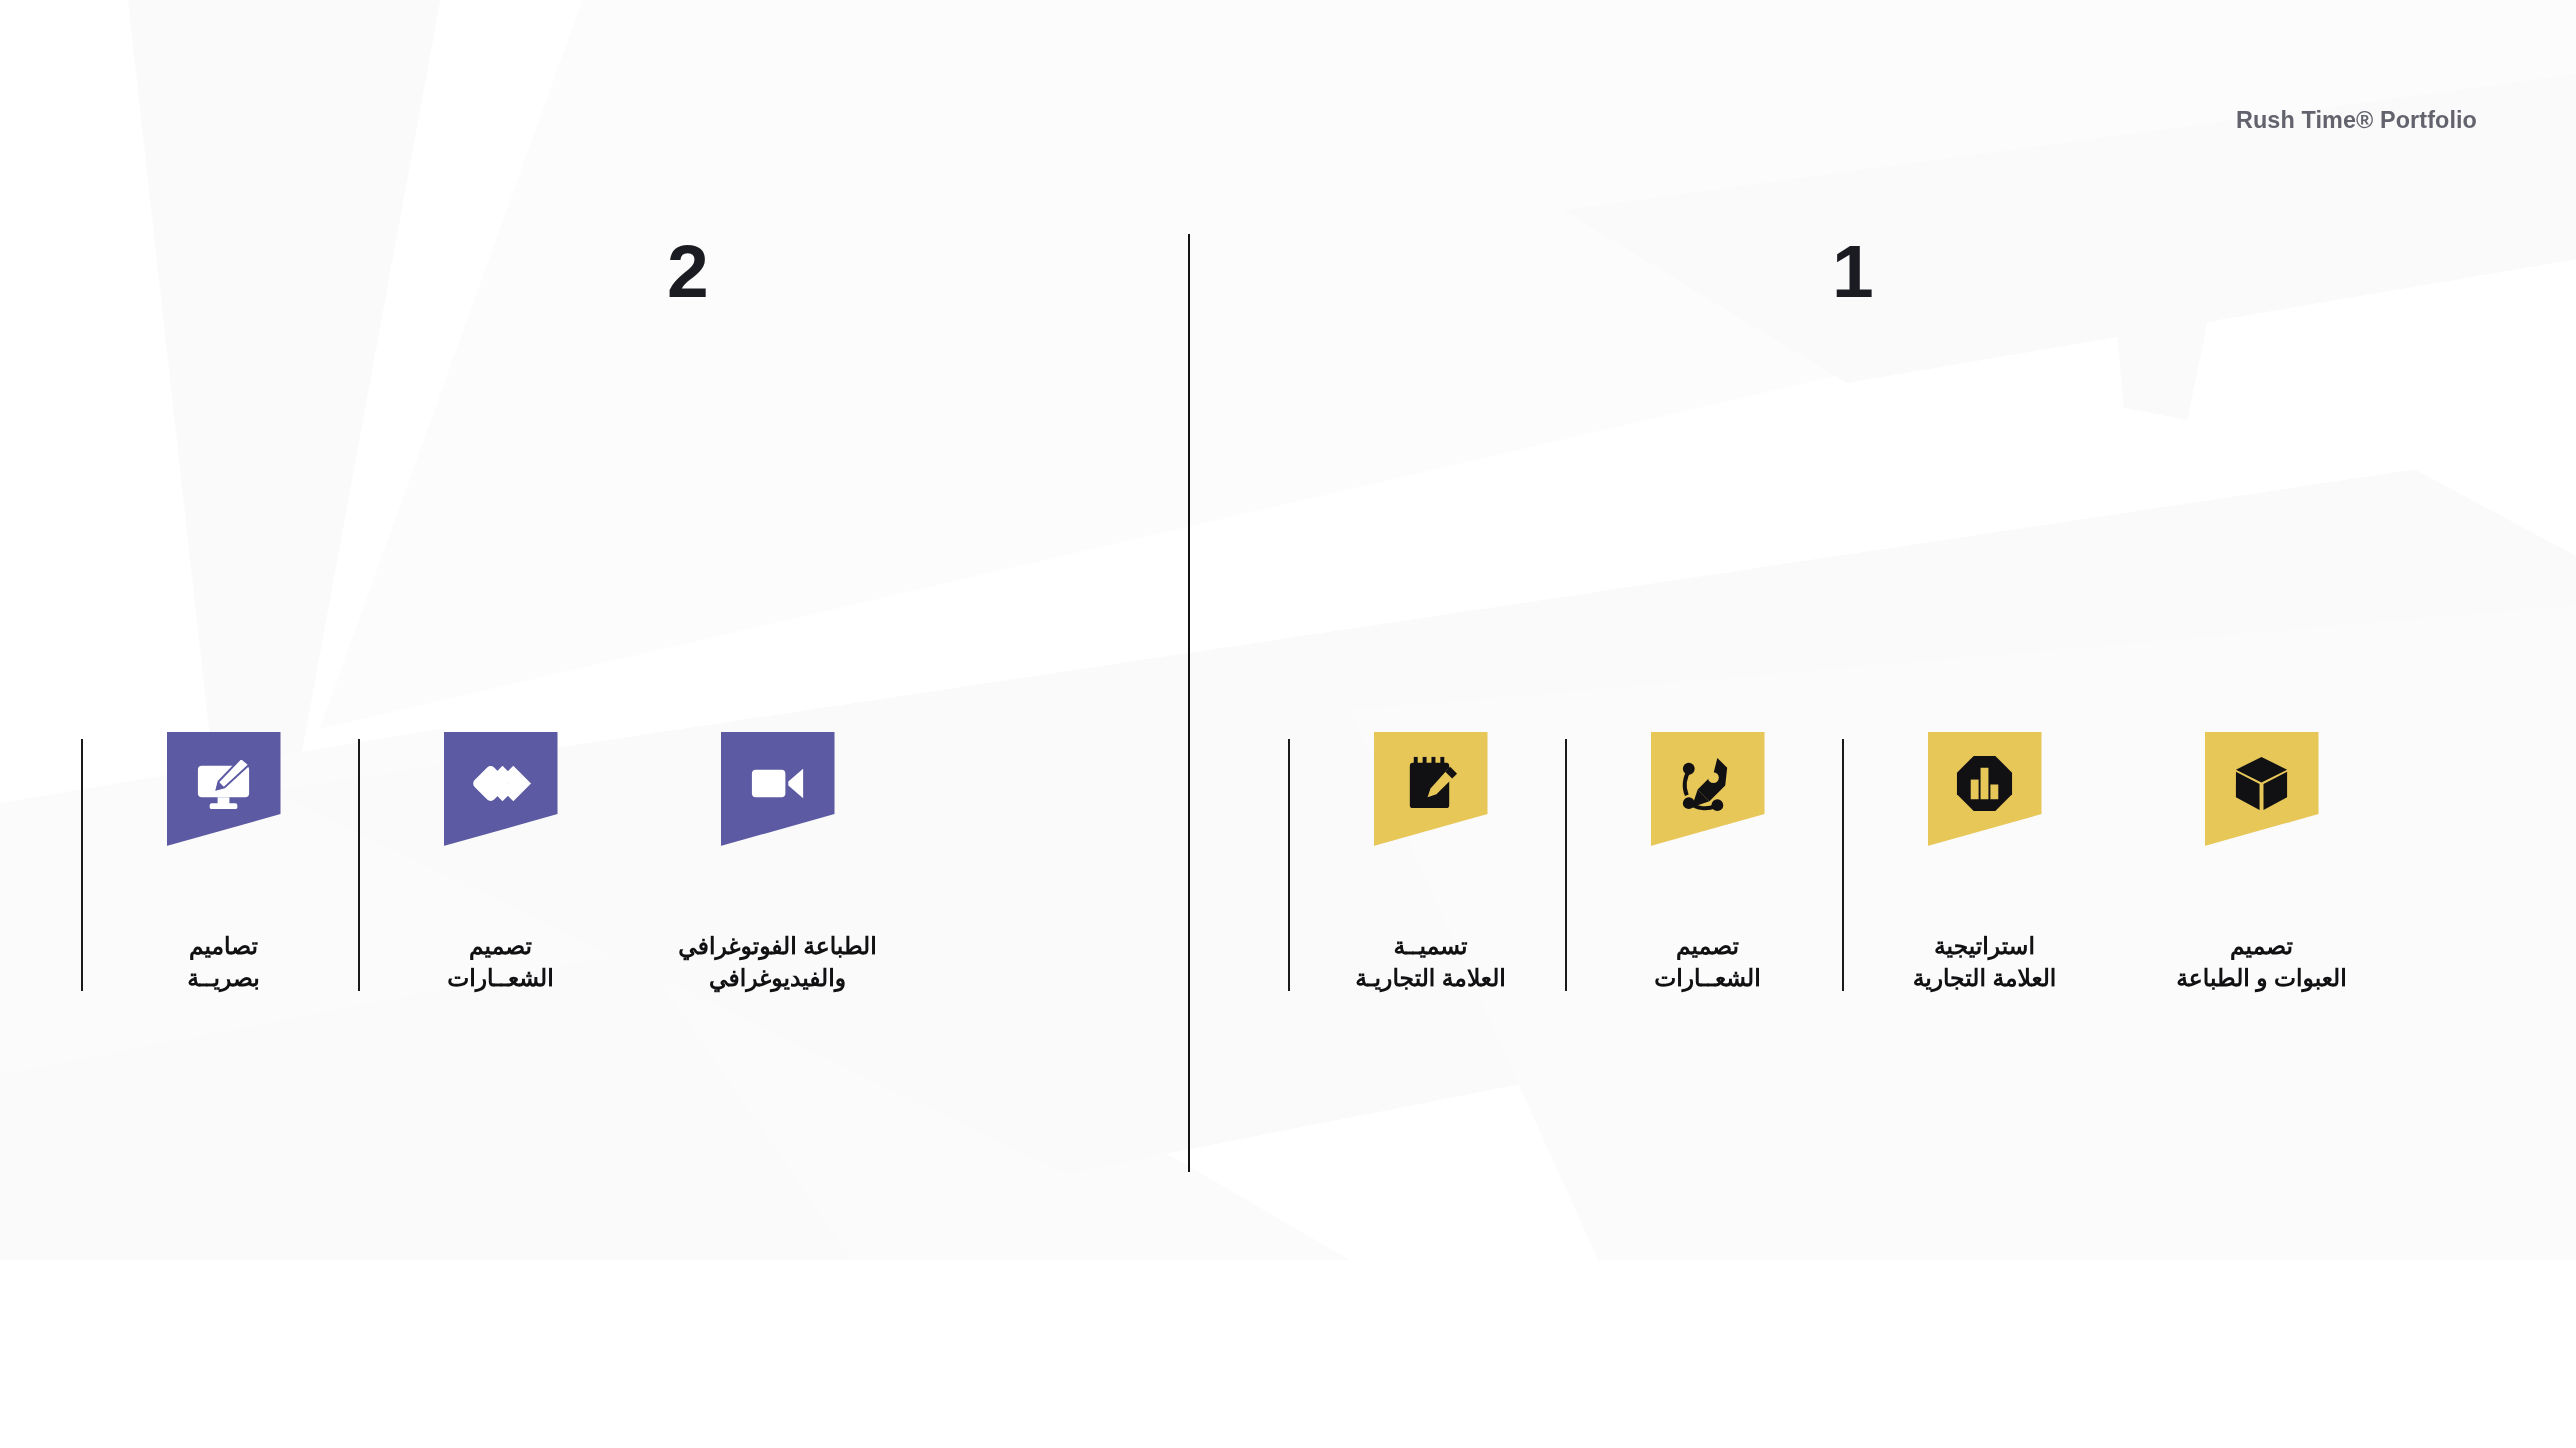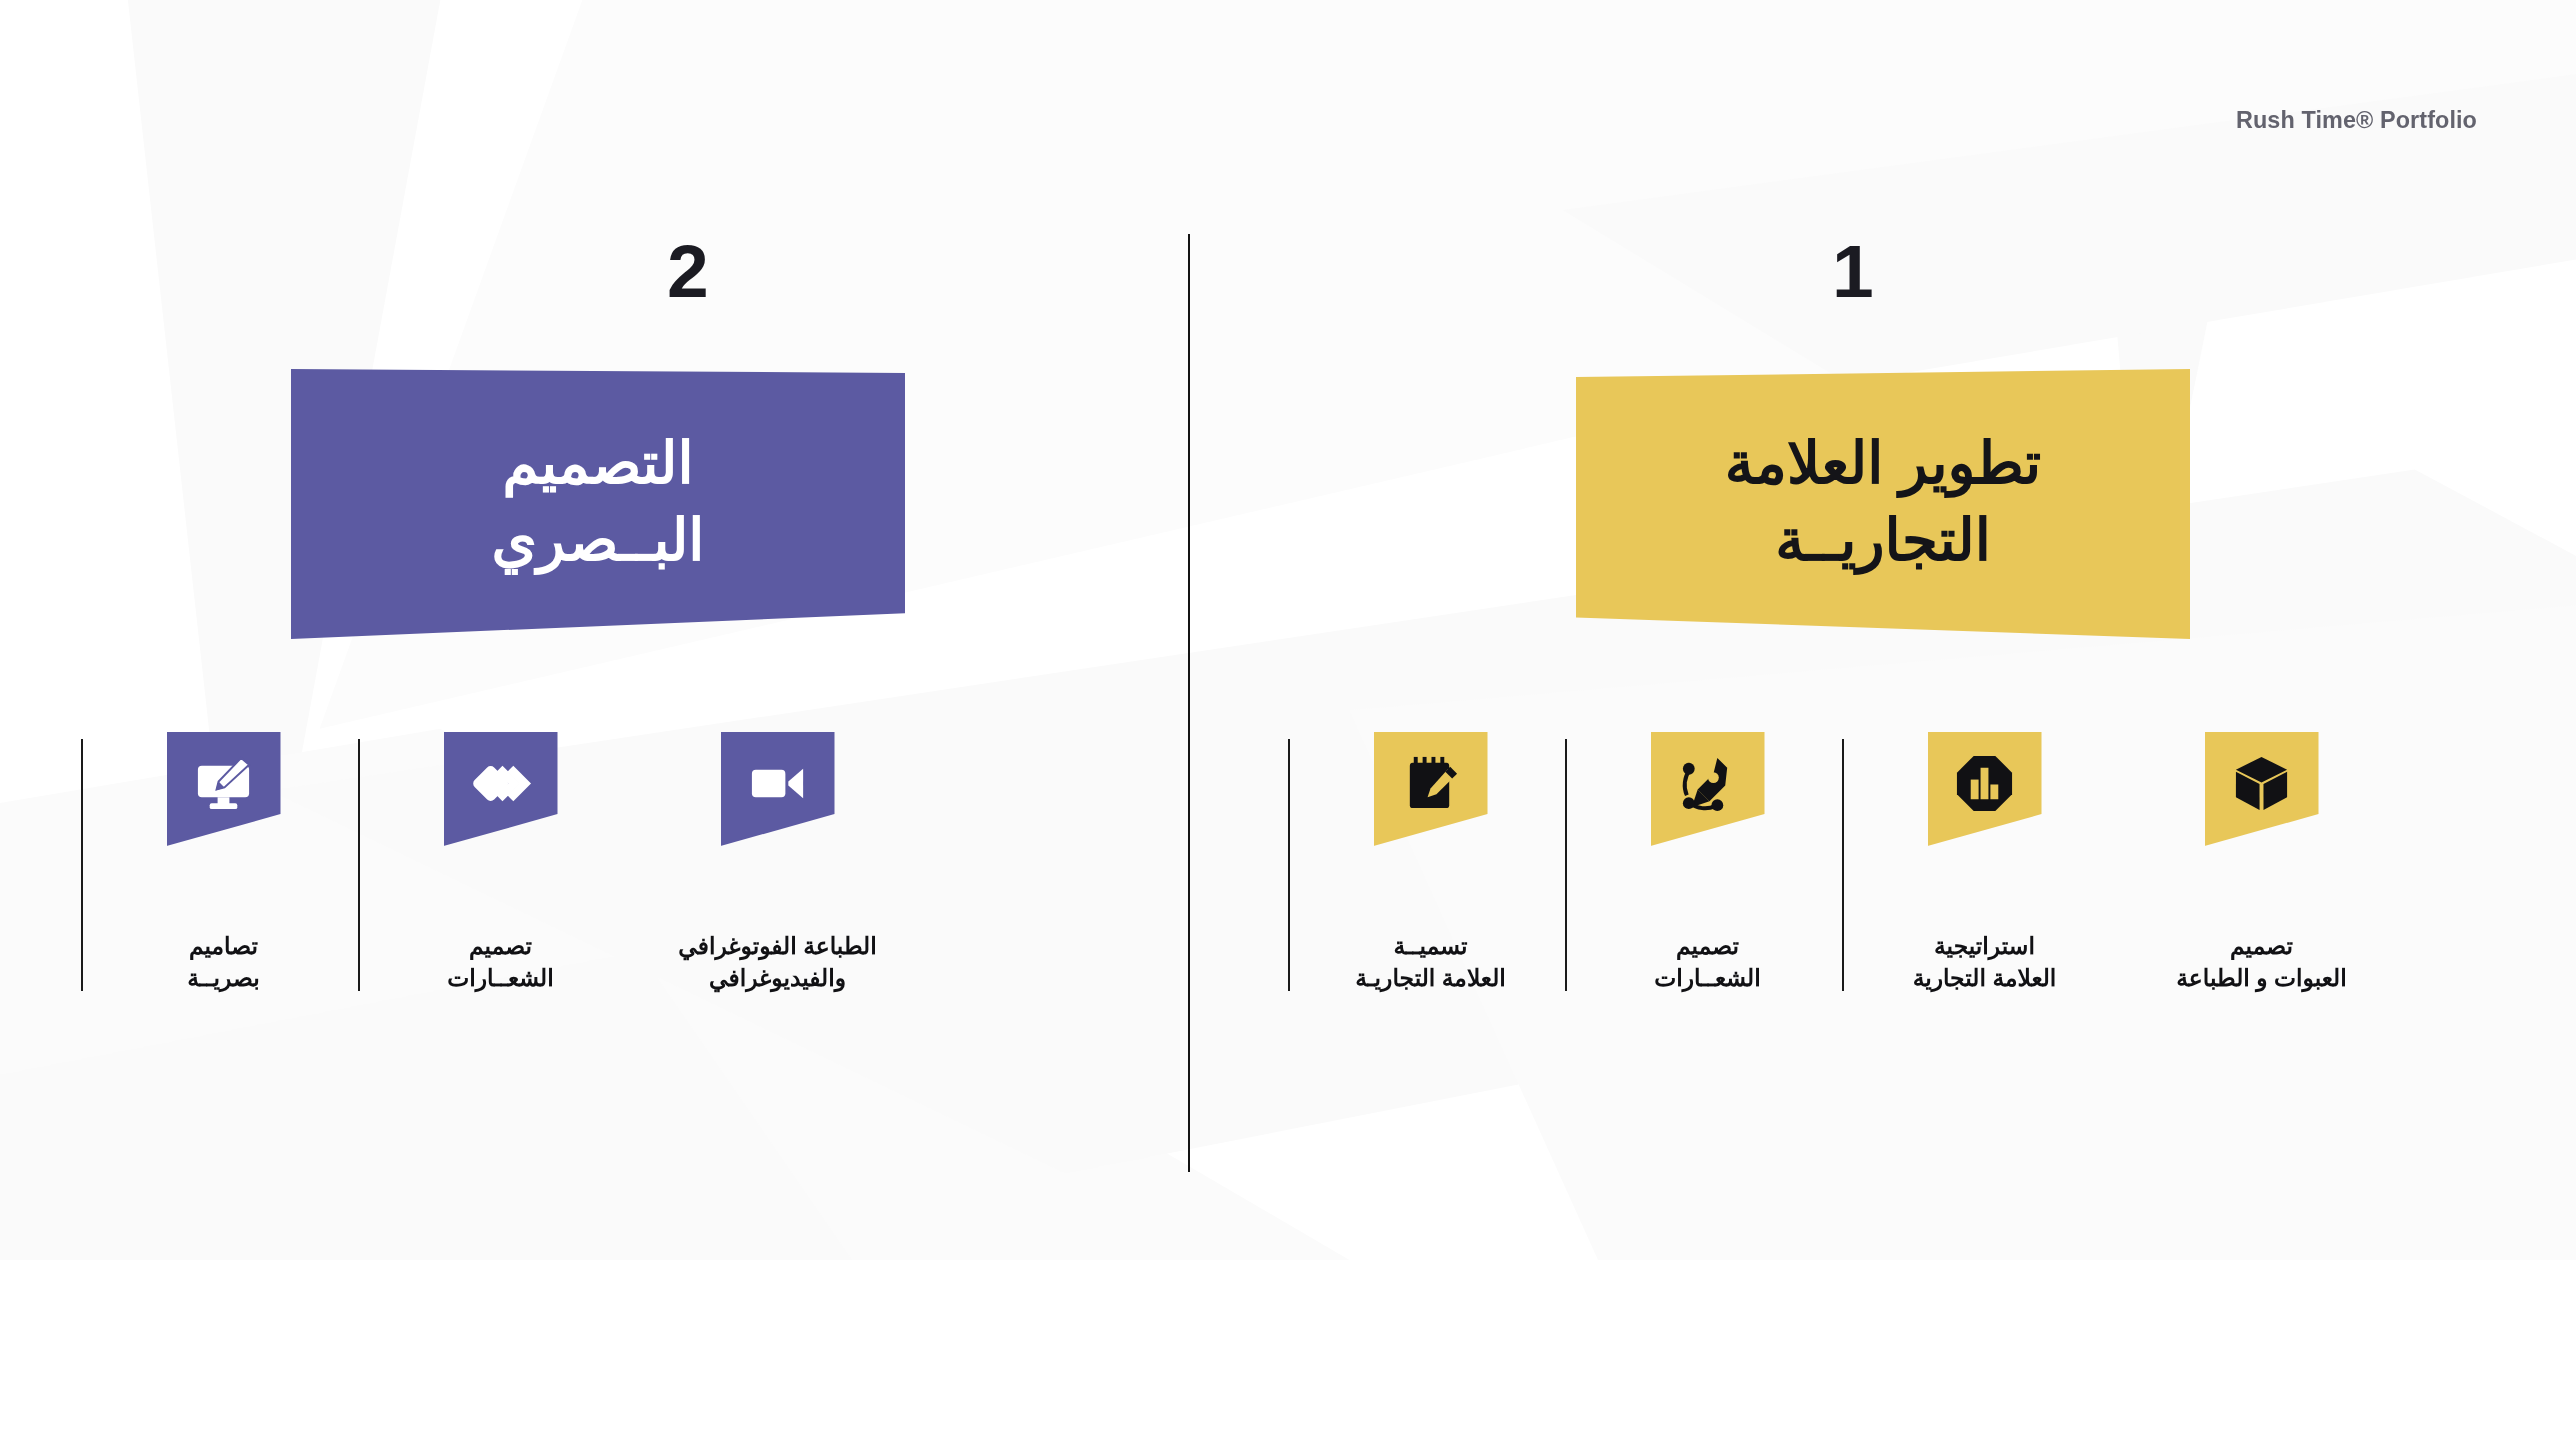--- a/index.html
+++ b/index.html
@@ -178,24 +178,20 @@
   <div class="corner-brand">Rush Time® Portfolio</div>
 
   <div class="corner-year">2025</div>
 
   <div class="center-divider"></div>
 
   <div class="column" id="column-brand">
 
     <div class="col-number">1</div>
 
-    <div class="banner">
-      <div class="banner-text">تطوير العلامة
-التجاريــة</div>
-    </div>
 
     <div class="icon-row">
 
       <div class="icon-cell">
         <div class="icon-tile yellow">
           <svg viewBox="0 0 64 64">
             <path d="M32 5 L58 18 L32 31 L6 18 Z" fill="#111114"></path>
             <path d="M6 20 L30 32.6 L30 59 L6 46 Z" fill="#111114"></path>
             <path d="M34 32.6 L58 20 L58 46 L34 59 Z" fill="#111114"></path>
           </svg>
@@ -253,24 +249,20 @@
 العلامة التجاريـة</div>
       </div>
 
     </div>
   </div>
 
   <div class="column" id="column-visual">
 
     <div class="col-number">2</div>
 
-    <div class="banner">
-      <div class="banner-text">التصميم
-البــصري</div>
-    </div>
 
     <div class="icon-row">
 
       <div class="icon-cell">
         <div class="icon-tile purple">
           <svg viewBox="0 0 64 64">
             <rect x="6" y="18" width="34" height="28" rx="4" fill="#ffffff"></rect>
             <path d="M43 30 L58 17 L58 47 L43 34 Z" fill="#ffffff"></path>
           </svg>
         </div>

